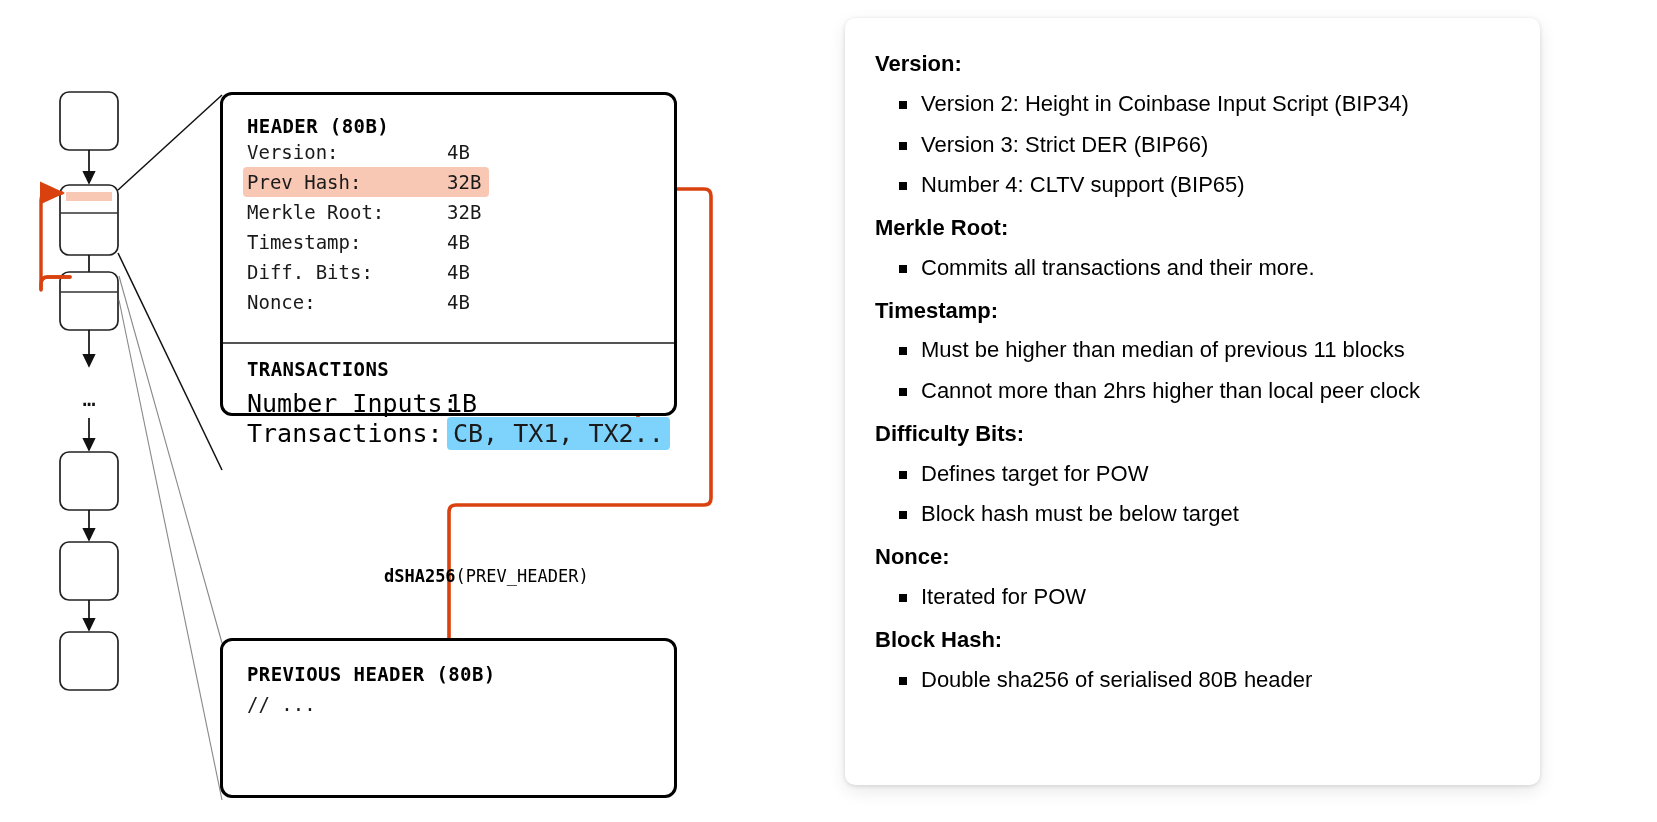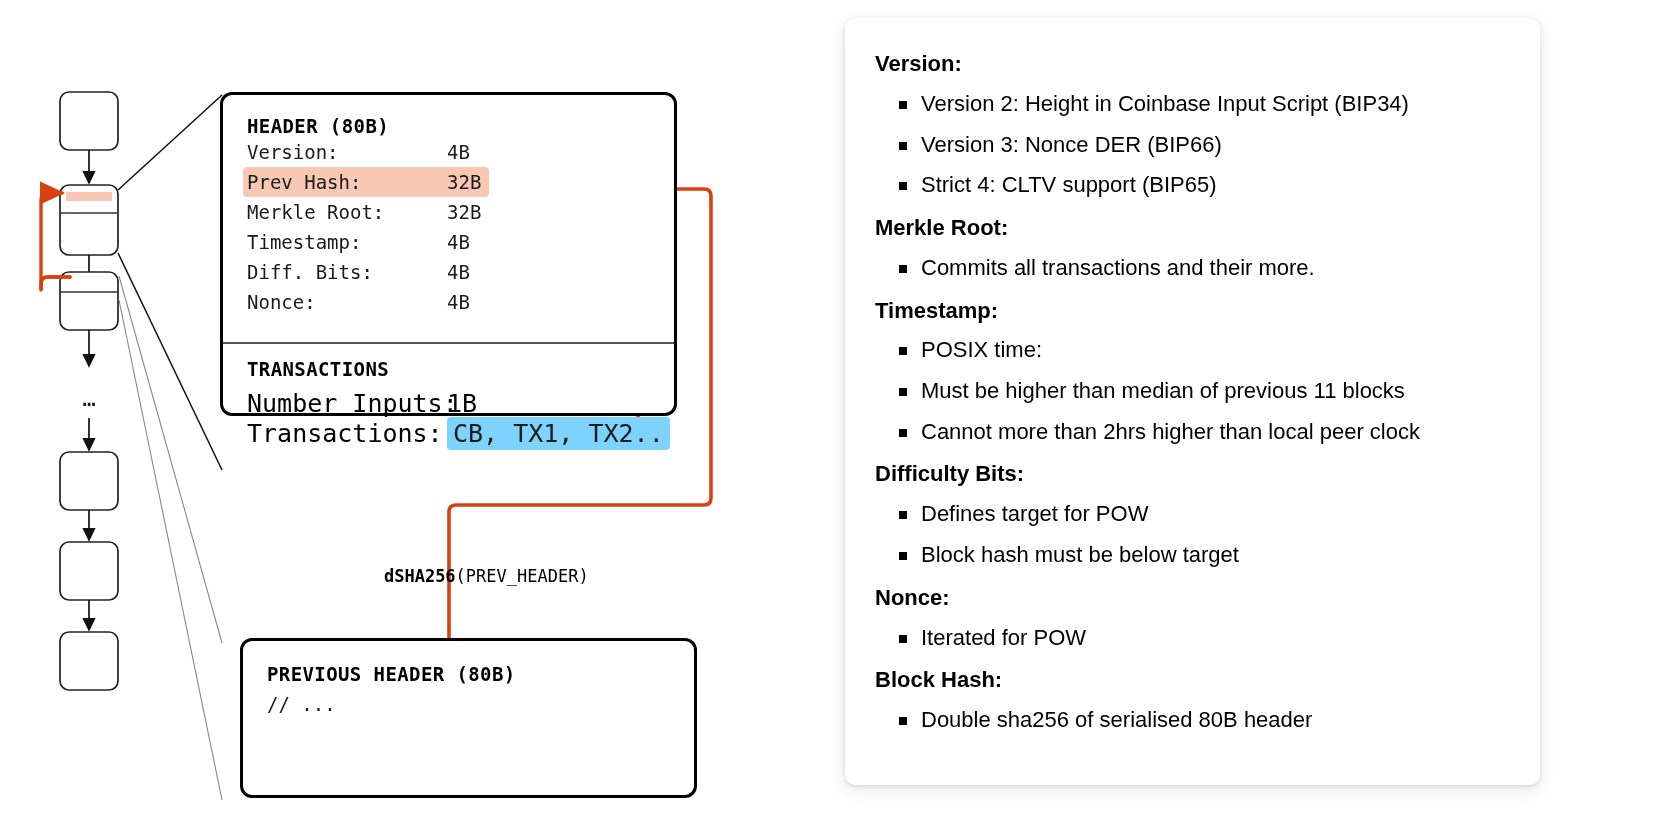--- a/index.html
+++ b/index.html
@@ -26,21 +26,21 @@
 
   
   .code-box {
     position: absolute;
     background: #ffffff;
     border: 3.5px solid #000000;
     border-radius: 12px;
     font-family: "DejaVu Sans Mono", monospace;
   }
   #header-box { left: 220px; top: 92px; width: 457px; height: 324px; }
-  #prev-header-box { left: 220px; top: 638px; width: 457px; height: 160px; margin-left: 20px; }
+  #prev-header-box { left: 220px; top: 638px; width: 457px; height: 160px; }
 
   .box-title {
     font-weight: bold;
     font-size: 19px;
     letter-spacing: 0.4px;
     color: #000;
     margin: 0;
     white-space: pre;
   }
   .box-section-top { padding: 20px 0 14px 24px; }
@@ -244,32 +244,31 @@
       <div class="box-title">PREVIOUS HEADER (80B)</div>
       <div class="prev-comment">// ...</div>
     </div>
   </div>
 
   <div id="info-card">
 
     <div class="sec-head">Version:</div>
     <ul class="bullets">
       <li>Version 2: Height in Coinbase Input Script (BIP34)</li>
-      <li>Version 3: Nonce DER (BIP66)</li>
-      <li>Strict 4: CLTV support (BIP65)</li>
+      <li>Version 3: Strict DER (BIP66)</li>
+      <li>Number 4: CLTV support (BIP65)</li>
     </ul>
 
     <div class="sec-head">Merkle Root:</div>
     <ul class="bullets">
       <li>Commits all transactions and their more.</li>
     </ul>
 
     <div class="sec-head">Timestamp:</div>
     <ul class="bullets">
-      <li>POSIX time:</li>
       <li>Must be higher than median of previous 11 blocks</li>
       <li>Cannot more than 2hrs higher than local peer clock</li>
     </ul>
 
     <div class="sec-head">Difficulty Bits:</div>
     <ul class="bullets">
       <li>Defines target for POW</li>
       <li>Block hash must be below target</li>
     </ul>
 

